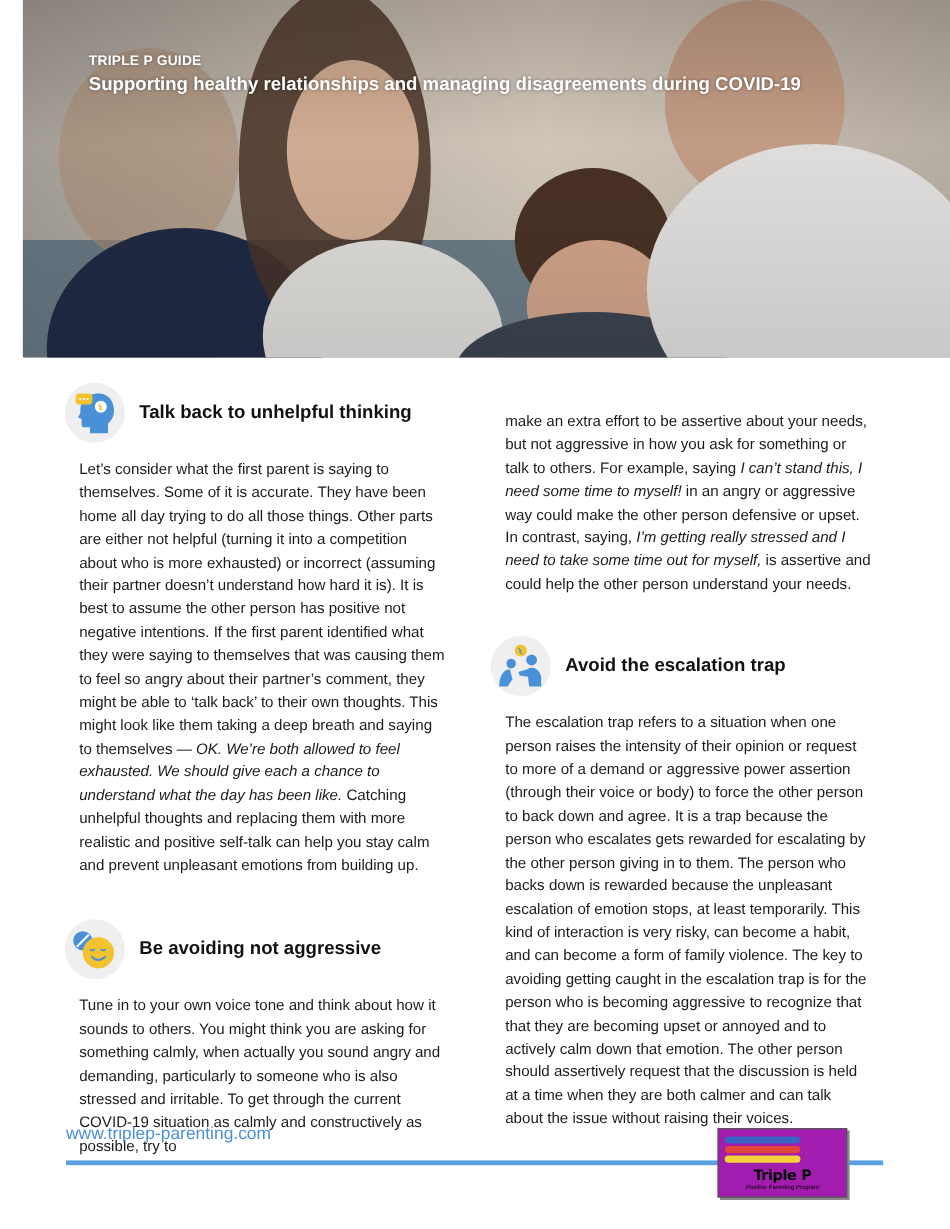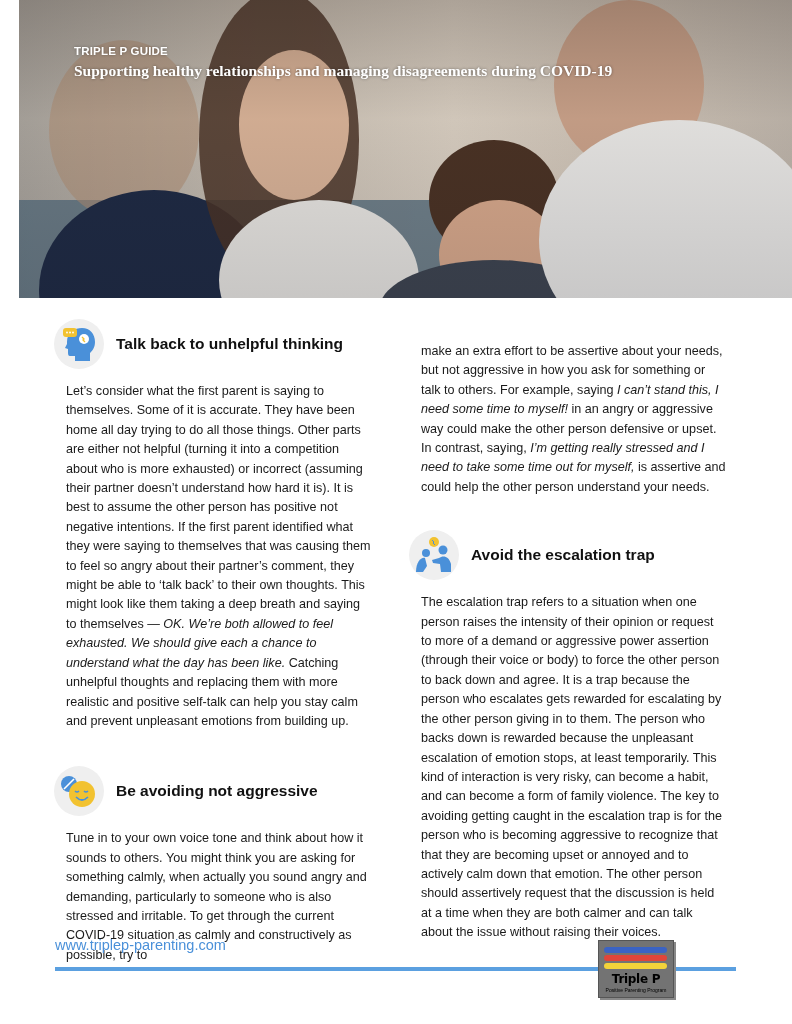--- a/index.html
+++ b/index.html
@@ -16,43 +16,43 @@
   }
   .hero .shade { position: absolute; inset: 0; background: linear-gradient(180deg, rgba(40,30,25,0.25) 0%, rgba(40,30,25,0.05) 40%, rgba(20,20,30,0.15) 100%); }
   .hero .sofa { position: absolute; left: 0; top: 200px; width: 792px; height: 98px; background: #5d7280; opacity: .85; }
   .blob { position: absolute; border-radius: 50%; }
   .hero-kicker {
     position: absolute; left: 55px; top: 45px; color: #fff; font-size: 11.5px; font-weight: bold;
     letter-spacing: 0.2px; text-shadow: 0 0 3px rgba(0,0,0,0.35);
   }
   .hero-title {
     position: absolute; left: 55px; top: 62px; color: #fff; font-size: 15.5px; font-weight: bold;
-    text-shadow: 0 0 3px rgba(0,0,0,0.45); white-space: nowrap; font-family: Liberation Serif, serif;
+    text-shadow: 0 0 3px rgba(0,0,0,0.45); white-space: nowrap;
   }
   .col { position: absolute; top: 318px; width: 330px; }
   .col-left { left: 54px; }
   .col-right { left: 409px; top: 330px; }
   .section-head { display: flex; align-items: center; height: 52px; margin-bottom: 4px; }
   .icon-circle {
     width: 50px; height: 50px; border-radius: 50%; background: #efefef; flex: none;
     display: flex; align-items: center; justify-content: center; margin-right: 12px;
   }
   .section-title { font-size: 15.5px; font-weight: bold; color: #111; }
   p.body {
     margin: 12px; font-size: 12.6px; line-height: 19.4px; color: #1a1a1a;
   }
   p.body em { font-style: italic; }
   .gap { height: 22px; }
   .url {
     position: absolute; left: 55px; top: 937px; color: #4a90d9; font-size: 14.5px; font-weight: normal;
   }
   .rule { position: absolute; left: 55px; top: 967px; width: 681px; height: 4px; background: #5ba0e0; }
   .logo {
-    position: absolute; left: 598px; top: 940px; width: 74px; height: 56px; background: #737373;
-    border: 1px solid #555; box-shadow: 2px 2px 0 #888;
+    position: absolute; left: 598px; top: 940px; width: 74px; height: 56px; background: #a21caf;
+    border: 1px solid #555; box-shadow: 2px 2px 0 #888; padding-left: 32px;
   }
   .logo .wave { position: absolute; left: 5px; width: 63px; height: 6px; border-radius: 4px; }
   .logo .brand { position: absolute; left: 0; right: 0; top: 31px; text-align: center; font-size: 12px; font-weight: bold; color: #000; font-family: "DejaVu Sans", sans-serif; letter-spacing: -0.3px; }
   .logo .tag { position: absolute; left: 0; right: 0; top: 46px; text-align: center; font-size: 5px; color: #000; }
 </style>
 </head>
 <body>
 
 <div class="hero">
   <div class="sofa"></div>

